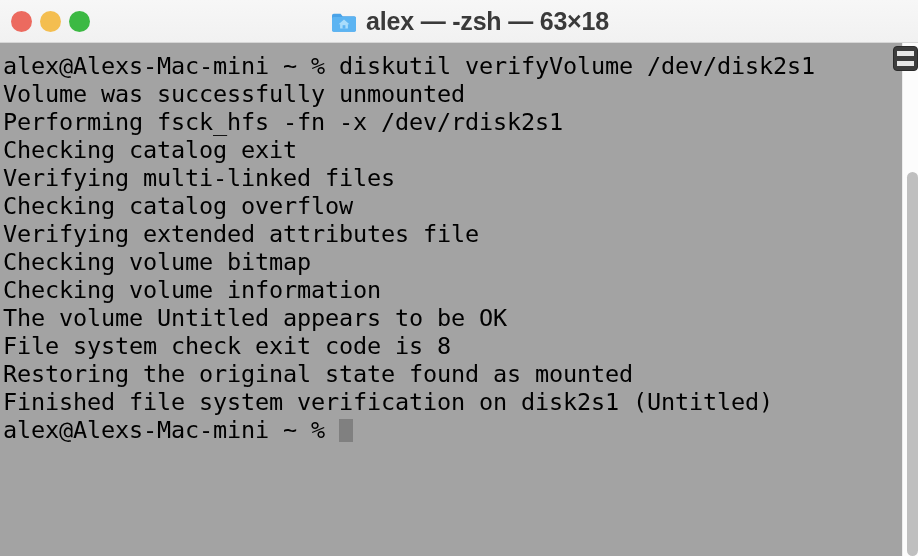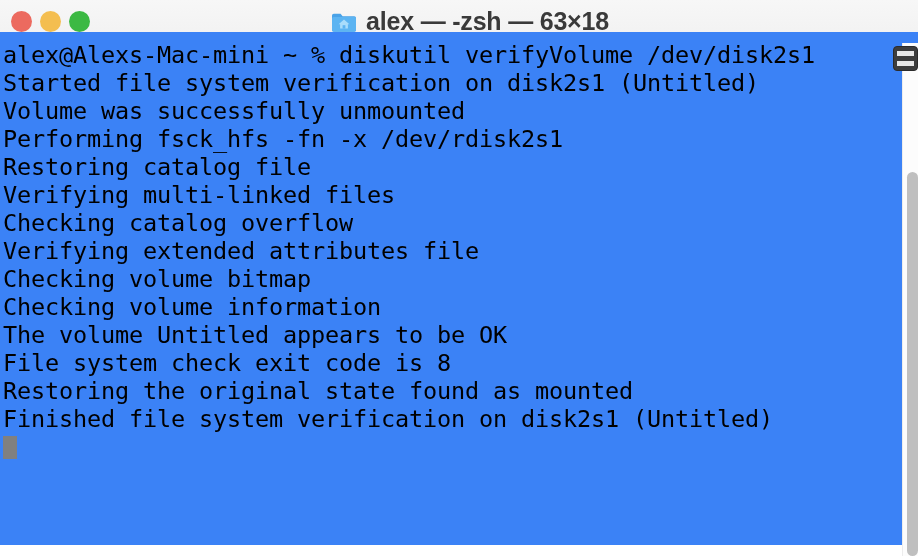--- a/index.html
+++ b/index.html
@@ -83,24 +83,24 @@
     color: #3a3a3a;
     letter-spacing: -0.2px;
     white-space: nowrap;
     line-height: 1;
   }
 
   
   .term {
     position: absolute;
     left: 0;
-    top: 32px;
+    top: 43px;
     width: 918px;
     height: 513px;
-    background: #3b82f6;
+    background: #a3a3a3;
     overflow: hidden;
   }
 
   .term-lines {
     position: absolute;
     left: 3px;
     top: 9px;
     width: 900px;
   }
 
@@ -186,34 +186,33 @@
         <path d="M13 9.6 L18.4 14.2 L16.9 14.2 L16.9 18.6 L9.1 18.6 L9.1 14.2 L7.6 14.2 Z" fill="#a9dcfb"></path>
         <rect x="11.6" y="15.2" width="2.8" height="3.4" fill="#5cb4f2"></rect>
       </svg>
       <span class="title-text">alex — -zsh — 63×18</span>
     </div>
   </div>
 
   <div class="term">
     <div class="term-lines">
       <div class="line">alex@Alexs-Mac-mini ~ % diskutil verifyVolume /dev/disk2s1</div>
-      <div class="line">Started file system verification on disk2s1 (Untitled)</div>
       <div class="line">Volume was successfully unmounted</div>
       <div class="line">Performing fsck_hfs -fn -x /dev/rdisk2s1</div>
-      <div class="line">Restoring catalog file</div>
+      <div class="line">Checking catalog exit</div>
       <div class="line">Verifying multi-linked files</div>
       <div class="line">Checking catalog overflow</div>
       <div class="line">Verifying extended attributes file</div>
       <div class="line">Checking volume bitmap</div>
       <div class="line">Checking volume information</div>
       <div class="line">The volume Untitled appears to be OK</div>
       <div class="line">File system check exit code is 8</div>
       <div class="line">Restoring the original state found as mounted</div>
       <div class="line">Finished file system verification on disk2s1 (Untitled)</div>
-      <div class="line"><span class="cursor"></span></div>
+      <div class="line"><span>alex@Alexs-Mac-mini ~ % </span><span class="cursor"></span></div>
     </div>
   </div>
 
   <div class="scroll-track">
     <div class="scroll-thumb"></div>
   </div>
 
   <div class="panel-button">
     <span class="bar"></span>
     <span class="bar"></span>

